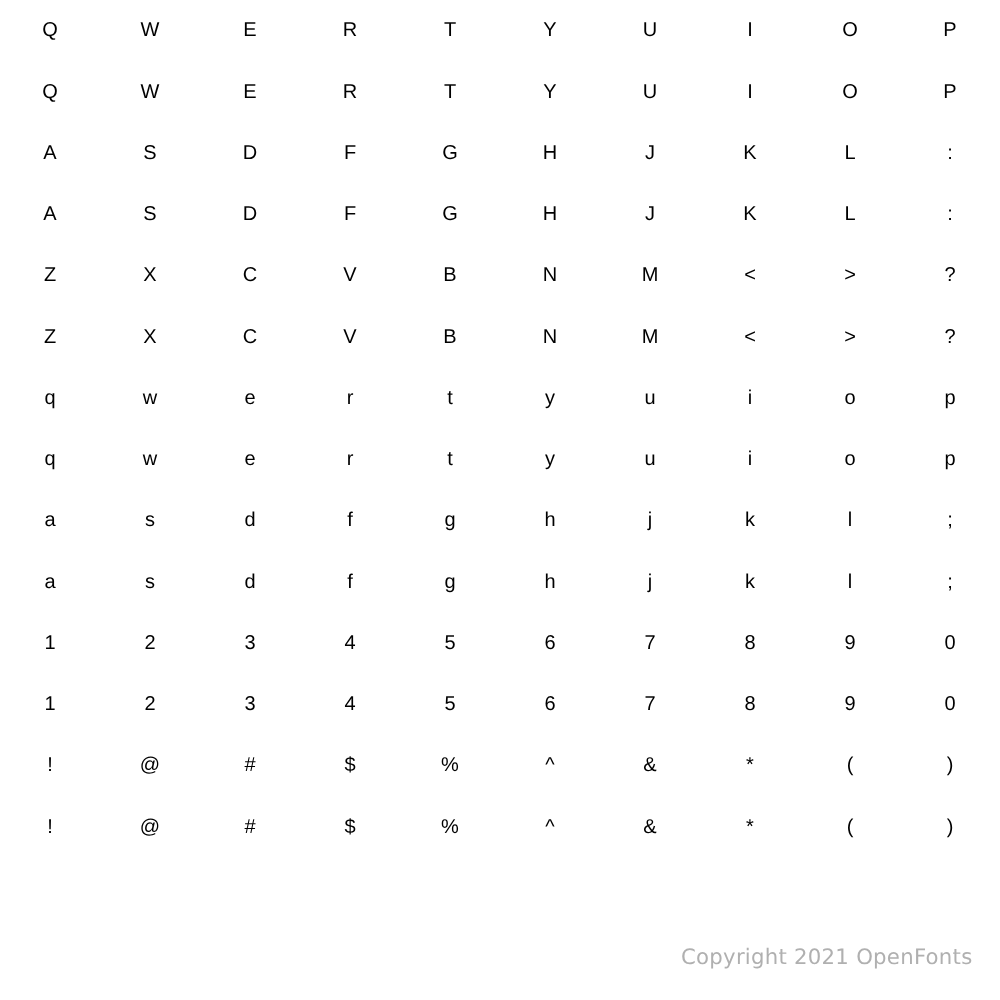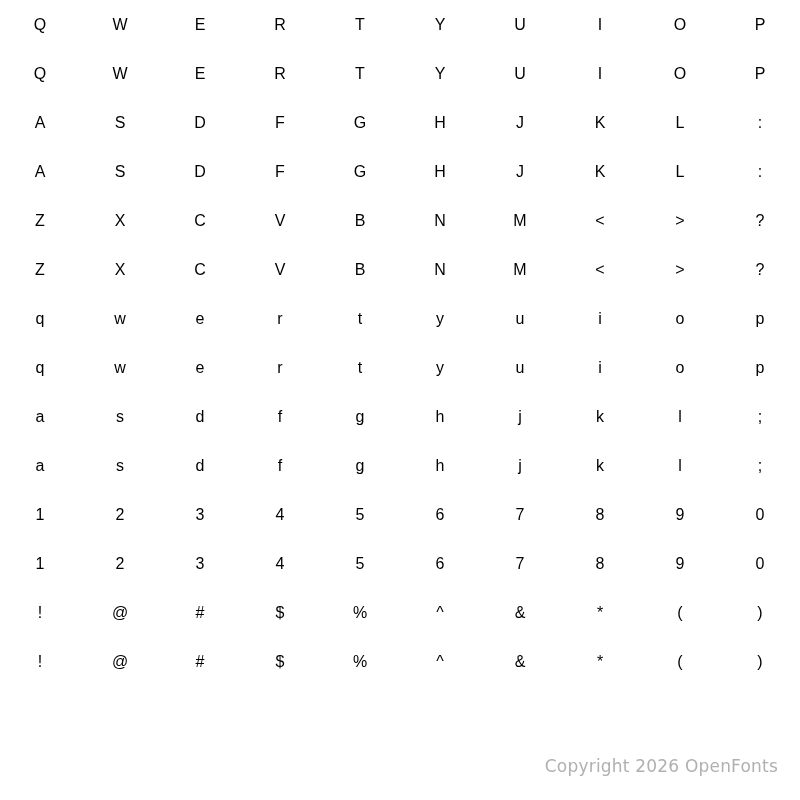--- a/index.html
+++ b/index.html
@@ -188,14 +188,14 @@
       <div class="cell row-sample">@</div>
       <div class="cell row-sample">#</div>
       <div class="cell row-sample">$</div>
       <div class="cell row-sample">%</div>
       <div class="cell row-sample">^</div>
       <div class="cell row-sample">&amp;</div>
       <div class="cell row-sample">*</div>
       <div class="cell row-sample">(</div>
       <div class="cell row-sample">)</div>
     </div>
-  <div class="copyright">Copyright 2026 OpenFonts</div>
+  <div class="copyright">Copyright 2021 OpenFonts</div>
 </div>
 
 </body></html>

